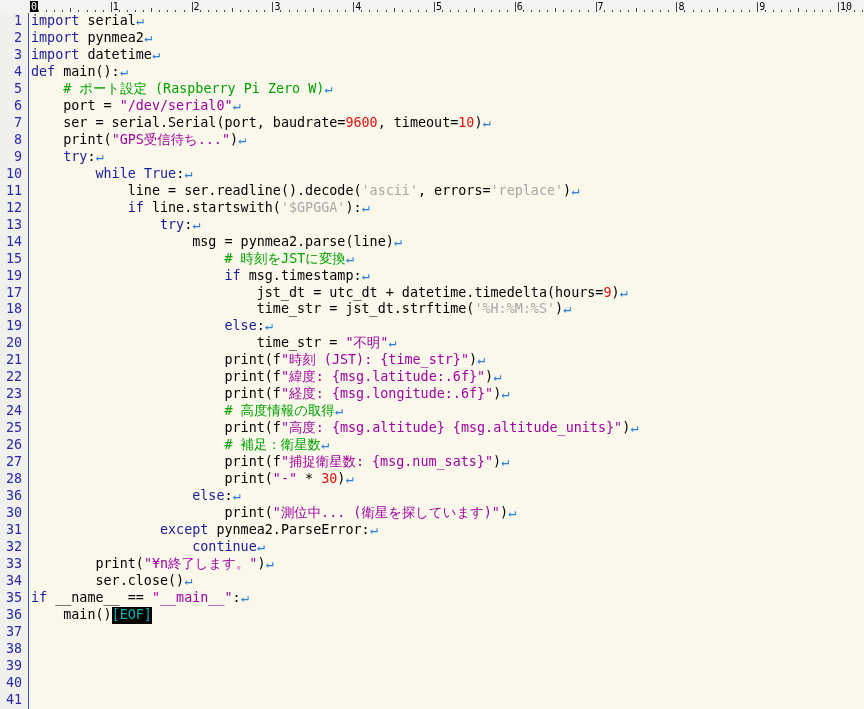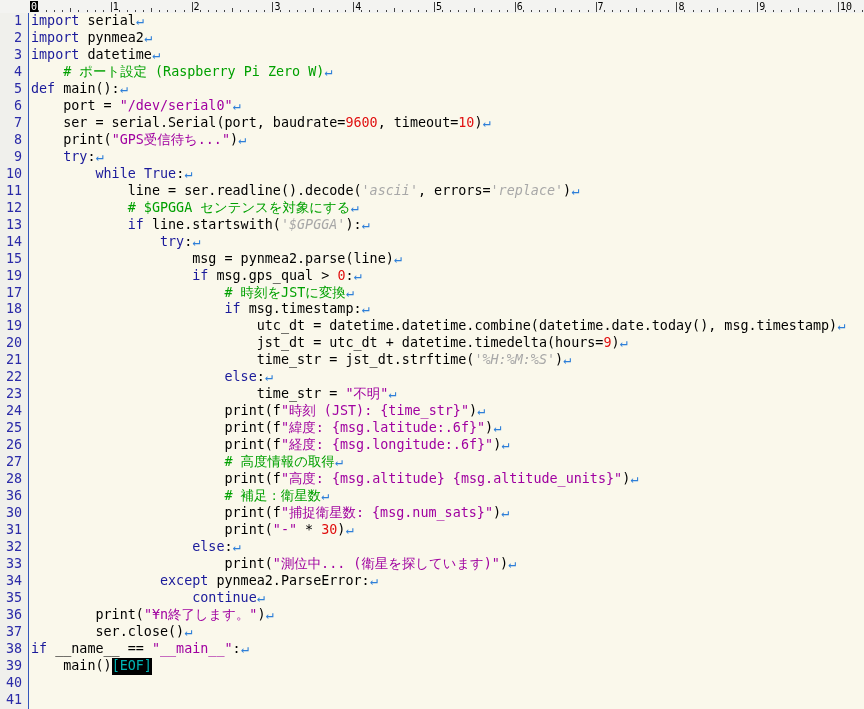--- a/index.html
+++ b/index.html
@@ -25,21 +25,21 @@
   .content{display:flex;width:864px;height:696px;}
   .gutter{width:29px;background:var(--gutter-bg);border-right:1px solid var(--gutter-separator);flex:none;}
   .lnum{height:16.97px;line-height:16.97px;font-size:13.4px;color:var(--line-number);
     text-align:right;padding-right:6px;}
   .code{flex:1;background:var(--text-area-bg);padding-left:2px;overflow:hidden;}
   .cline{height:16.97px;line-height:16.97px;font-size:13.4px;white-space:pre;color:var(--default-text);}
   .tk-kw{color:var(--keyword);}
   .tk-txt{color:var(--default-text);}
   .tk-com{color:var(--comment);}
   .tk-str{color:var(--string-double);}
-  .tk-chr{color:var(--string-single);font-style:italic;}
+  .tk-chr{color:var(--string-single);}
   .tk-num{color:var(--number);}
   .eol{color:var(--eol-mark);}
   .eof{background:var(--eof-bg);color:var(--eof-text);display:inline-block;}
 </style>
 </head>
 <body>
 
 <div class="editor">
   <div class="ruler">
       <span class="ruler-origin" style="left: 30px;">0</span>
@@ -198,36 +198,33 @@
         <div class="lnum">37</div>
         <div class="lnum">38</div>
         <div class="lnum">39</div>
         <div class="lnum">40</div>
         <div class="lnum">41</div>
       </div>
     <div class="code">
         <div class="cline"><span class="tk-kw">import</span><span class="tk-txt"> serial</span><span class="eol">↵</span></div>
         <div class="cline"><span class="tk-kw">import</span><span class="tk-txt"> pynmea2</span><span class="eol">↵</span></div>
         <div class="cline"><span class="tk-kw">import</span><span class="tk-txt"> datetime</span><span class="eol">↵</span></div>
+        <div class="cline"><span class="tk-kw">def</span><span class="tk-txt"> main():</span><span class="eol">↵</span></div>
         <div class="cline"><span class="tk-txt">    </span><span class="tk-com"># ポート設定 (Raspberry Pi Zero W)</span><span class="eol">↵</span></div>
-        <div class="cline"><span class="tk-kw">def</span><span class="tk-txt"> main():</span><span class="eol">↵</span></div>
         <div class="cline"><span class="tk-txt">    port = </span><span class="tk-str">"/dev/serial0"</span><span class="eol">↵</span></div>
         <div class="cline"><span class="tk-txt">    ser = serial.Serial(port, baudrate=</span><span class="tk-num">9600</span><span class="tk-txt">, timeout=</span><span class="tk-num">10</span><span class="tk-txt">)</span><span class="eol">↵</span></div>
         <div class="cline"><span class="tk-txt">    print(</span><span class="tk-str">"GPS受信待ち..."</span><span class="tk-txt">)</span><span class="eol">↵</span></div>
         <div class="cline"><span class="tk-txt">    </span><span class="tk-kw">try</span><span class="tk-txt">:</span><span class="eol">↵</span></div>
         <div class="cline"><span class="tk-txt">        </span><span class="tk-kw">while</span><span class="tk-txt"> </span><span class="tk-kw">True</span><span class="tk-txt">:</span><span class="eol">↵</span></div>
         <div class="cline"><span class="tk-txt">            line = ser.readline().decode(</span><span class="tk-chr">'ascii'</span><span class="tk-txt">, errors=</span><span class="tk-chr">'replace'</span><span class="tk-txt">)</span><span class="eol">↵</span></div>
-        <div class="cline"><span class="tk-txt">            </span><span class="tk-com"># $GPGGA センテンスを対象にする</span><span class="eol">↵</span></div>
         <div class="cline"><span class="tk-txt">            </span><span class="tk-kw">if</span><span class="tk-txt"> line.startswith(</span><span class="tk-chr">'$GPGGA'</span><span class="tk-txt">):</span><span class="eol">↵</span></div>
         <div class="cline"><span class="tk-txt">                </span><span class="tk-kw">try</span><span class="tk-txt">:</span><span class="eol">↵</span></div>
         <div class="cline"><span class="tk-txt">                    msg = pynmea2.parse(line)</span><span class="eol">↵</span></div>
-        <div class="cline"><span class="tk-txt">                    </span><span class="tk-kw">if</span><span class="tk-txt"> msg.gps_qual &gt; </span><span class="tk-num">0</span><span class="tk-txt">:</span><span class="eol">↵</span></div>
         <div class="cline"><span class="tk-txt">                        </span><span class="tk-com"># 時刻をJSTに変換</span><span class="eol">↵</span></div>
         <div class="cline"><span class="tk-txt">                        </span><span class="tk-kw">if</span><span class="tk-txt"> msg.timestamp:</span><span class="eol">↵</span></div>
-        <div class="cline"><span class="tk-txt">                            utc_dt = datetime.datetime.combine(datetime.date.today(), msg.timestamp)</span><span class="eol">↵</span></div>
         <div class="cline"><span class="tk-txt">                            jst_dt = utc_dt + datetime.timedelta(hours=</span><span class="tk-num">9</span><span class="tk-txt">)</span><span class="eol">↵</span></div>
         <div class="cline"><span class="tk-txt">                            time_str = jst_dt.strftime(</span><span class="tk-chr">'%H:%M:%S'</span><span class="tk-txt">)</span><span class="eol">↵</span></div>
         <div class="cline"><span class="tk-txt">                        </span><span class="tk-kw">else</span><span class="tk-txt">:</span><span class="eol">↵</span></div>
         <div class="cline"><span class="tk-txt">                            time_str = </span><span class="tk-str">"不明"</span><span class="eol">↵</span></div>
         <div class="cline"><span class="tk-txt">                        print(f</span><span class="tk-str">"時刻 (JST): {time_str}"</span><span class="tk-txt">)</span><span class="eol">↵</span></div>
         <div class="cline"><span class="tk-txt">                        print(f</span><span class="tk-str">"緯度: {msg.latitude:.6f}"</span><span class="tk-txt">)</span><span class="eol">↵</span></div>
         <div class="cline"><span class="tk-txt">                        print(f</span><span class="tk-str">"経度: {msg.longitude:.6f}"</span><span class="tk-txt">)</span><span class="eol">↵</span></div>
         <div class="cline"><span class="tk-txt">                        </span><span class="tk-com"># 高度情報の取得</span><span class="eol">↵</span></div>
         <div class="cline"><span class="tk-txt">                        print(f</span><span class="tk-str">"高度: {msg.altitude} {msg.altitude_units}"</span><span class="tk-txt">)</span><span class="eol">↵</span></div>
         <div class="cline"><span class="tk-txt">                        </span><span class="tk-com"># 補足：衛星数</span><span class="eol">↵</span></div>

